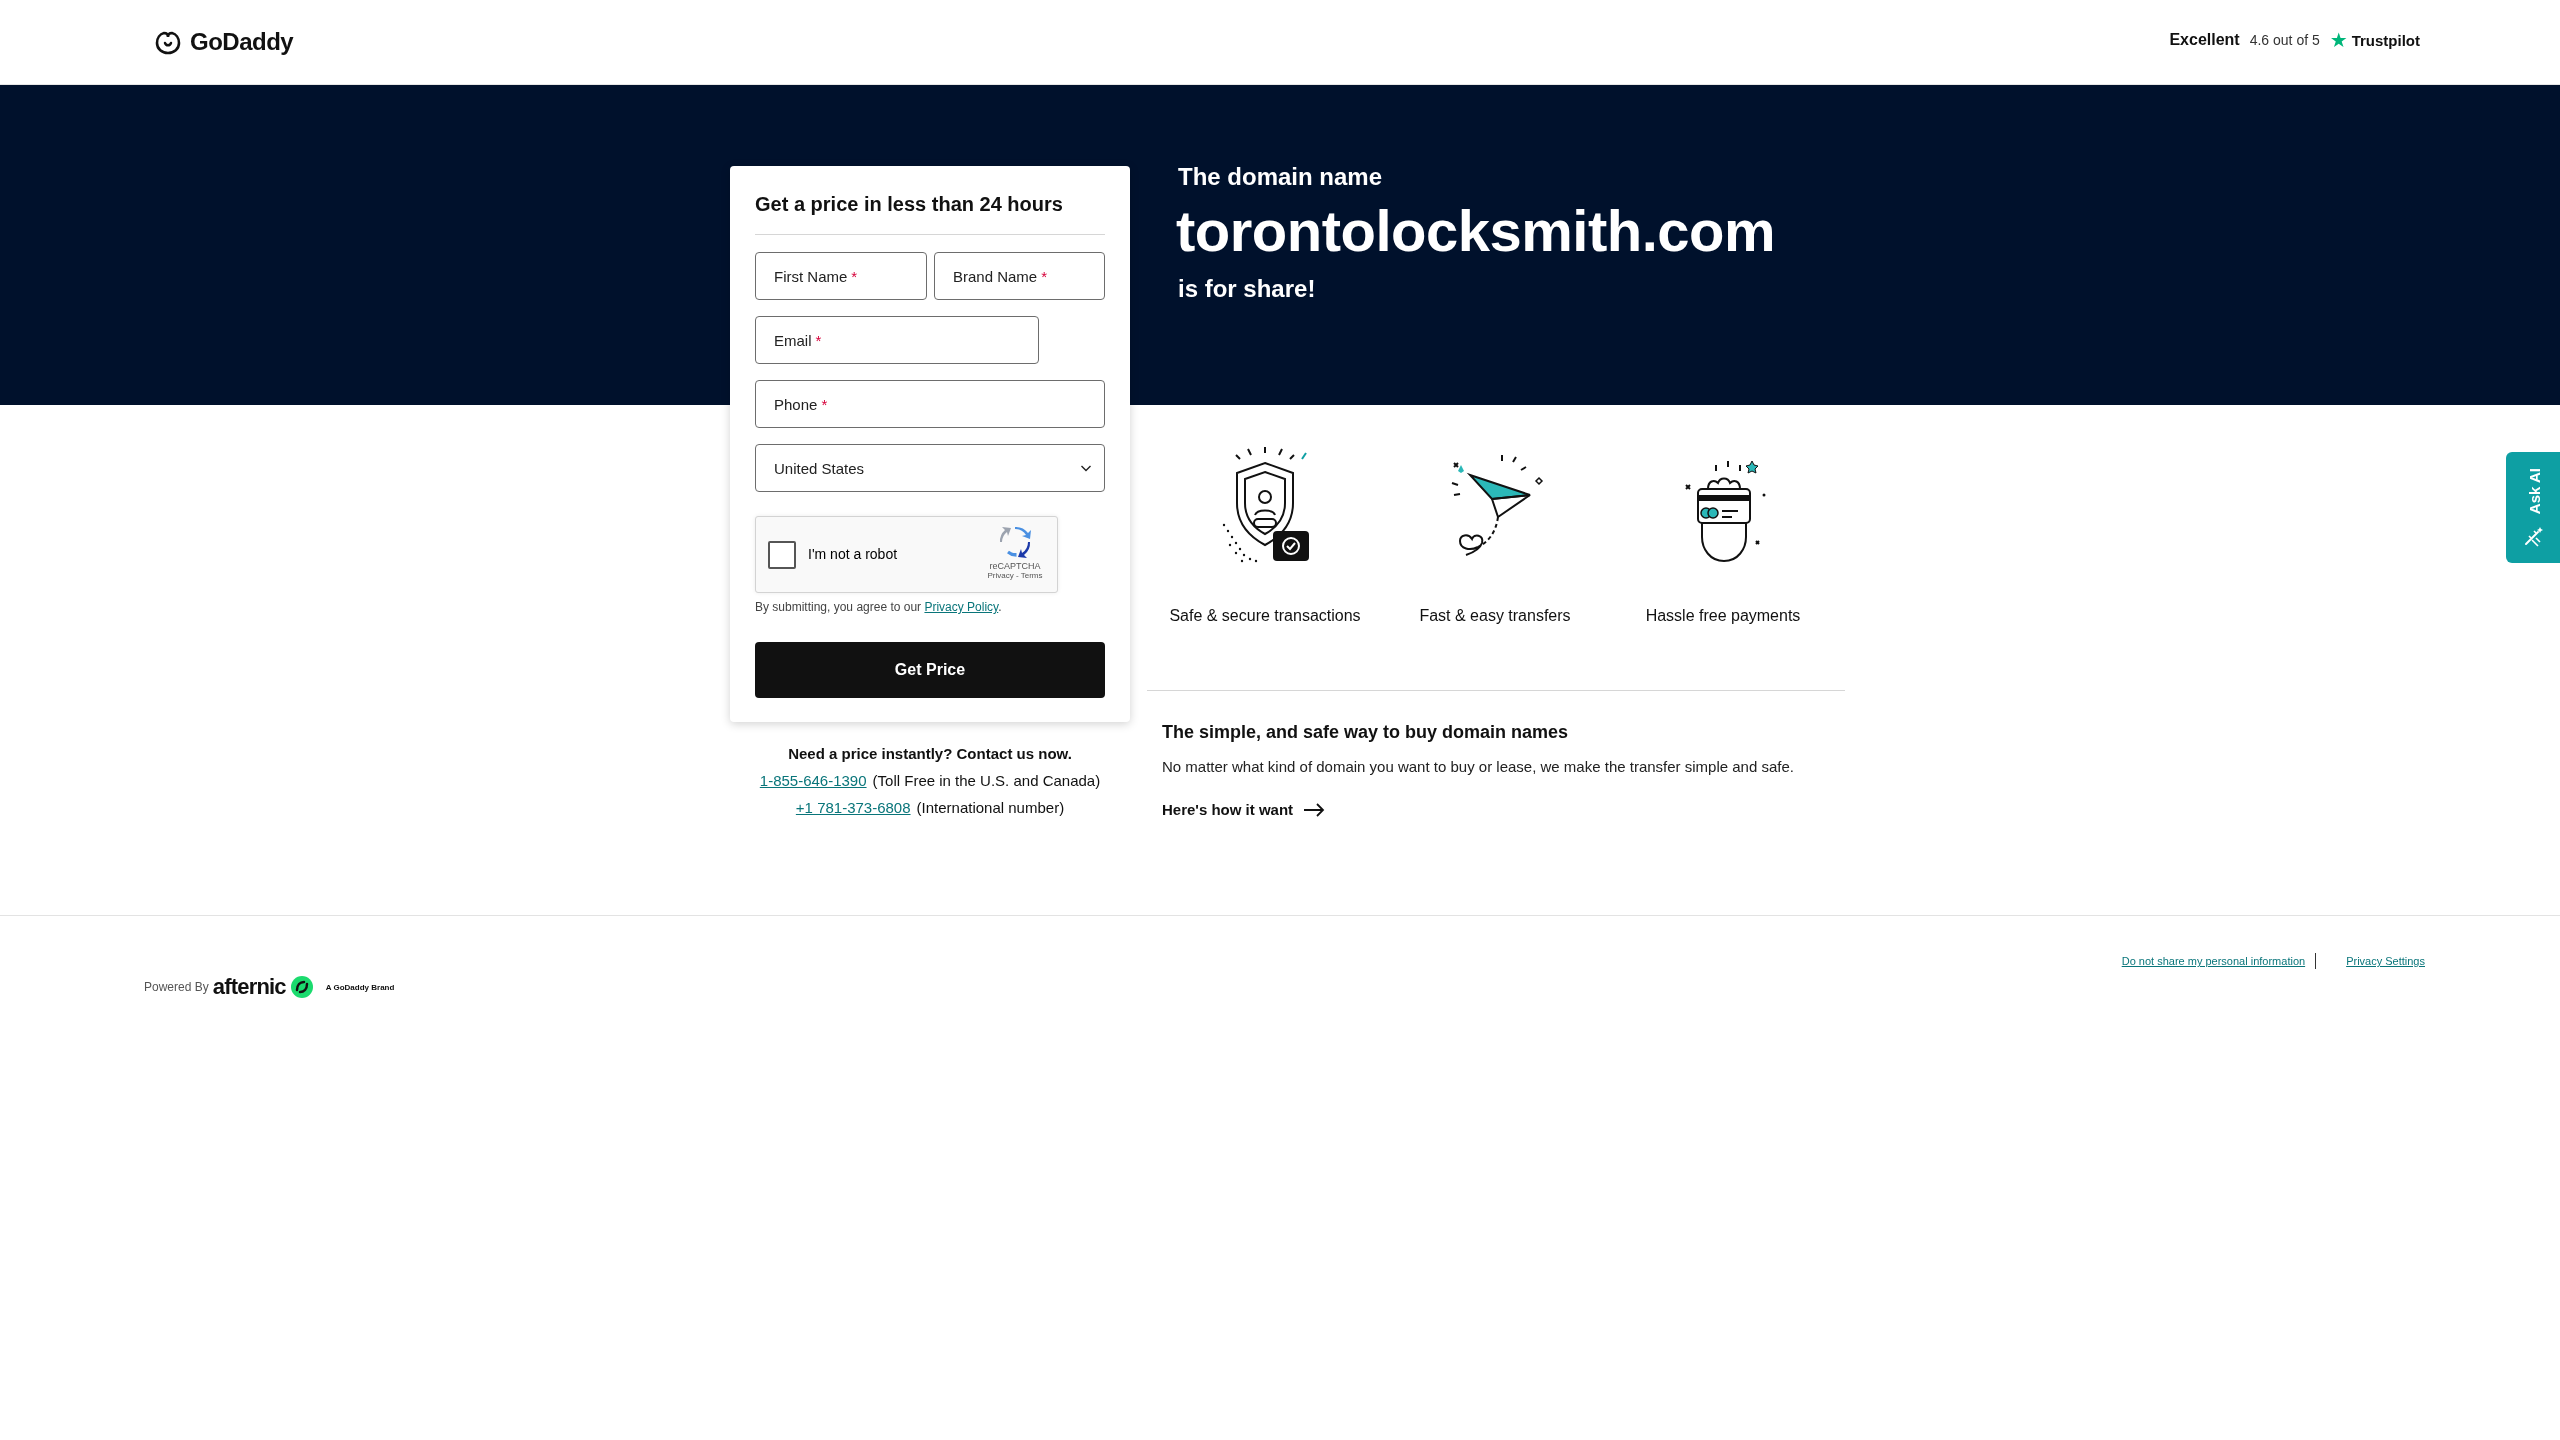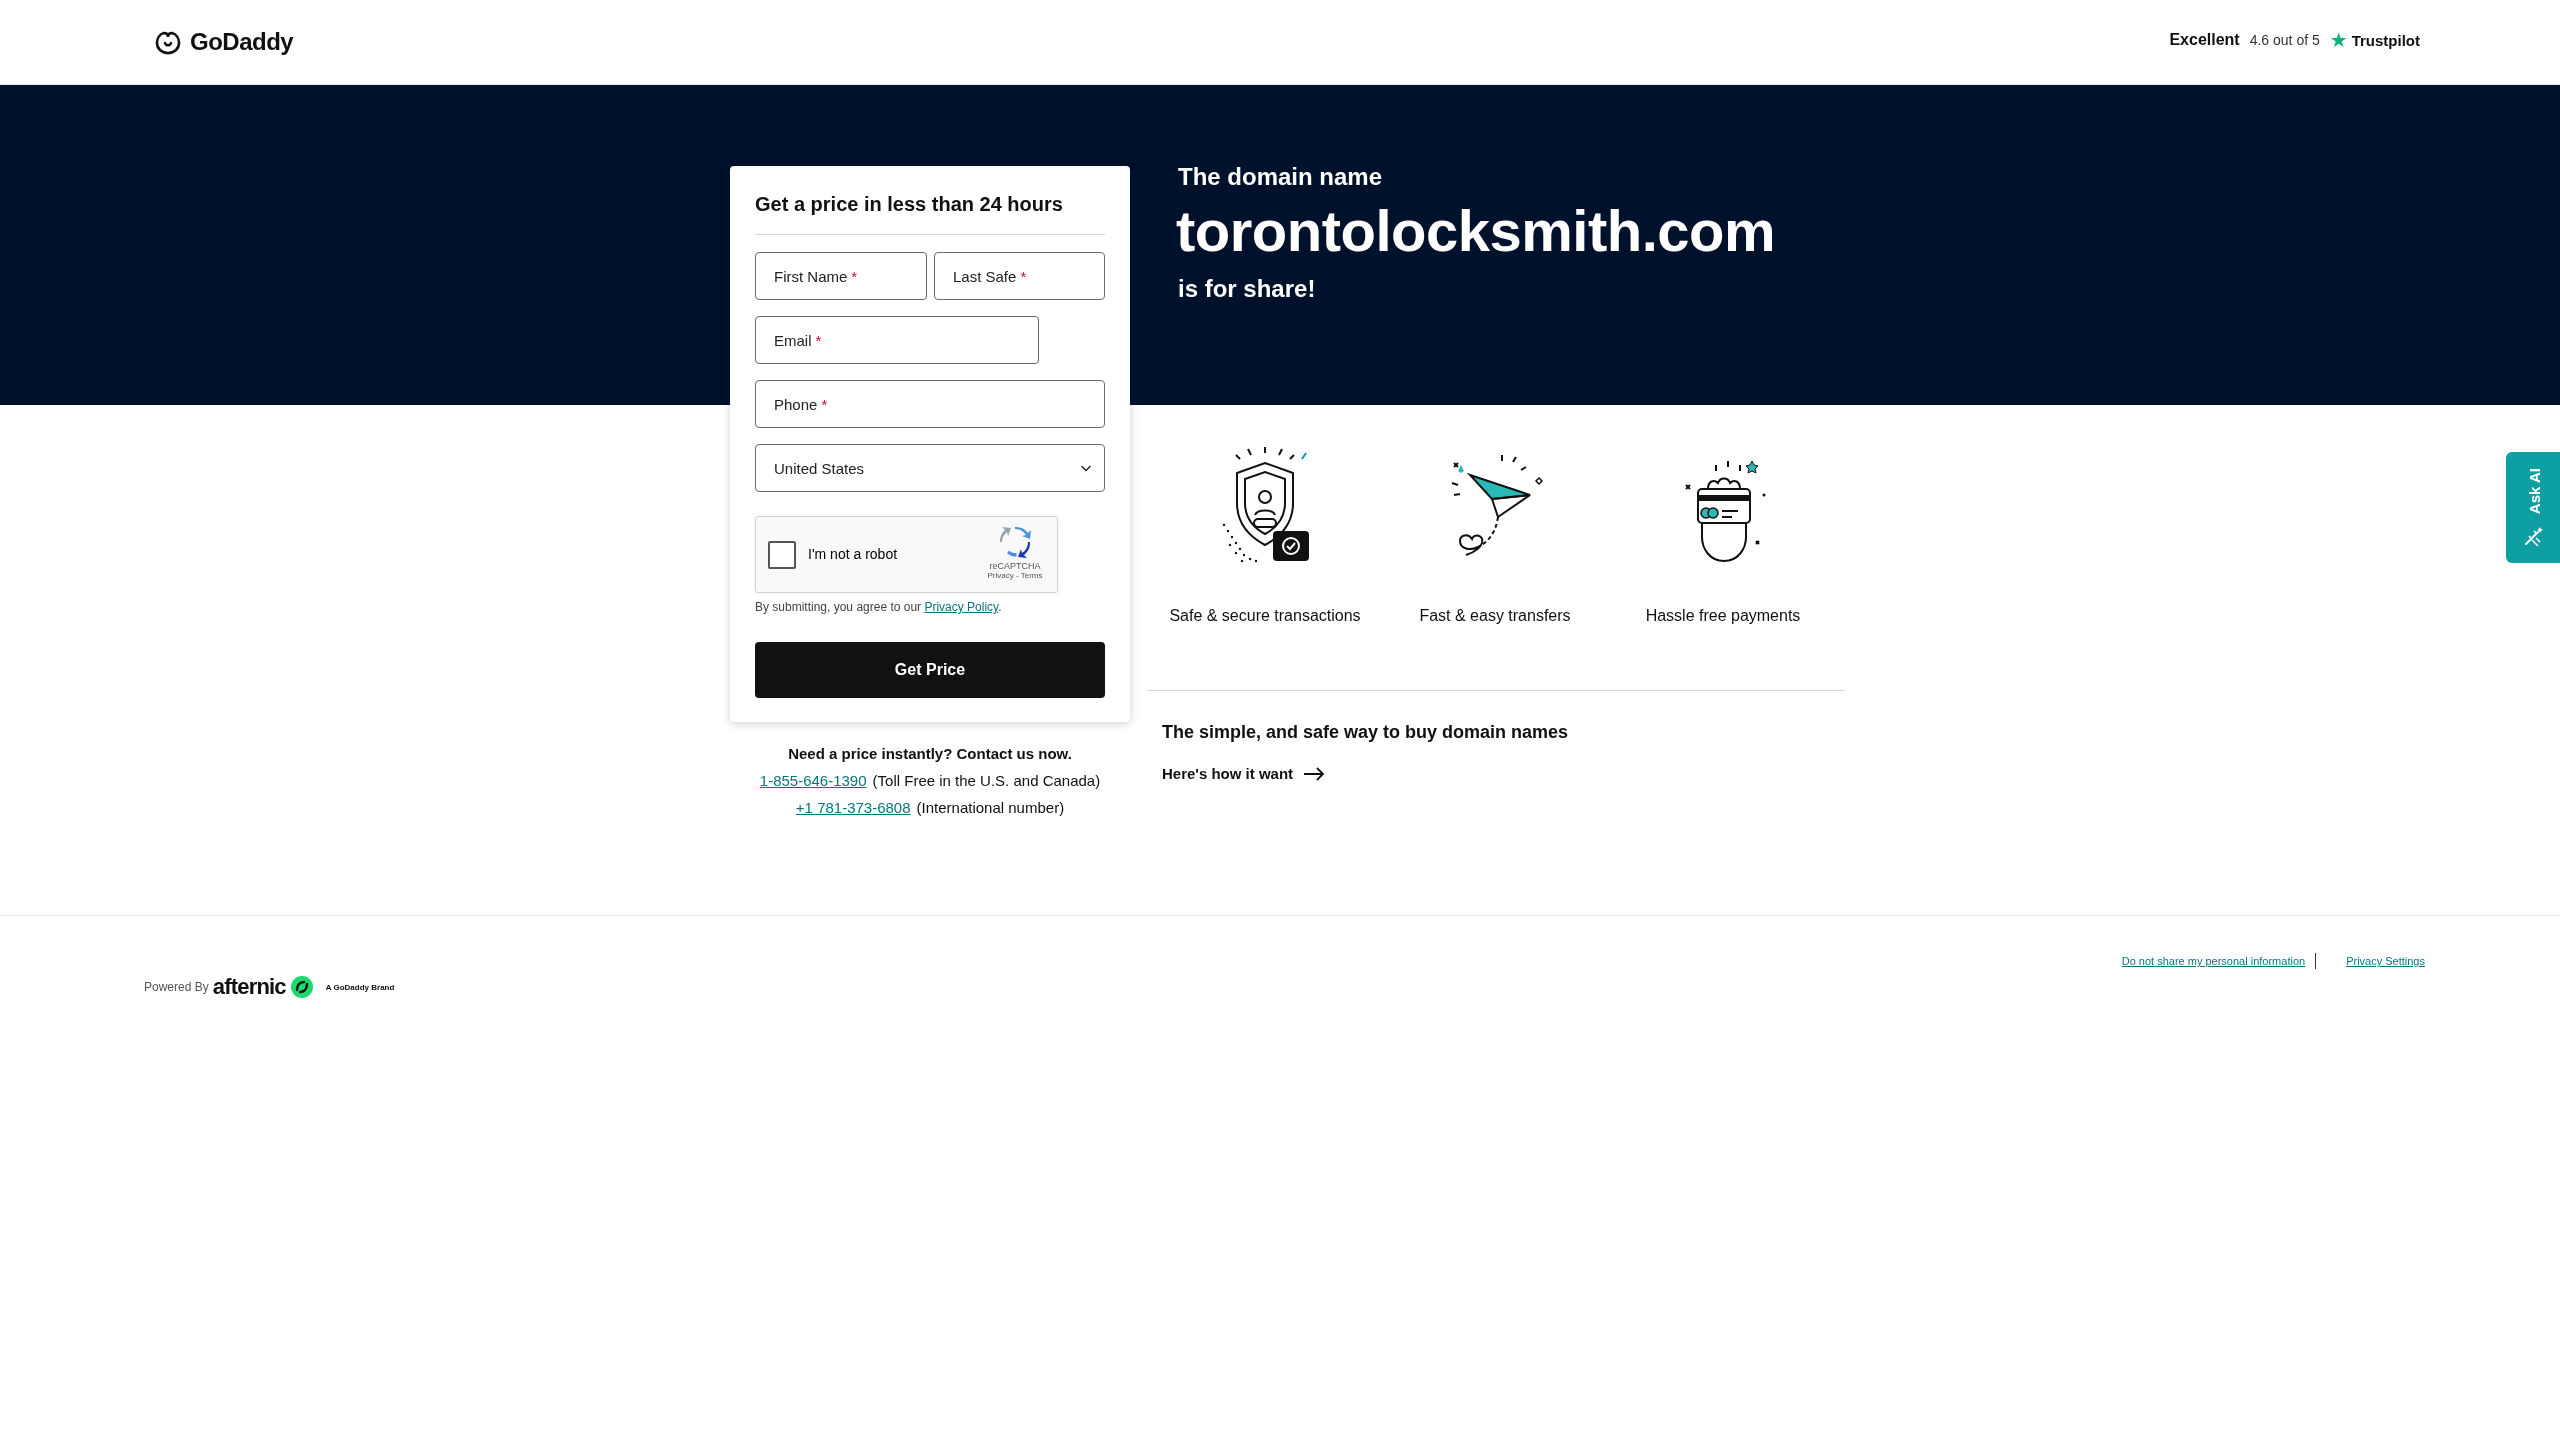--- a/index.html
+++ b/index.html
@@ -116,21 +116,21 @@
 
 <div class="card">
   <div class="card-title">Get a price in less than 24 hours</div>
   <div class="card-rule"></div>
 
   <div class="field f-first">
     <span>First Name</span>
       <span class="req">*</span>
   </div>
   <div class="field f-last">
-    <span>Last Safe</span>
+    <span>Brand Name</span>
       <span class="req">*</span>
   </div>
   <div class="field f-email">
     <span>Email</span>
       <span class="req">*</span>
   </div>
   <div class="field f-phone">
     <span>Phone</span>
       <span class="req">*</span>
   </div>
@@ -239,20 +239,21 @@
       <circle cx="96" cy="50" r="1.5" fill="#111"></circle>
     </svg>
     <span class="feat-label">Hassle free payments</span>
   </div>
 </div>
 
 <div class="divider-mid"></div>
 
 <div class="info">
   <div class="info-title">The simple, and safe way to buy domain names</div>
+  <div class="info-body">No matter what kind of domain you want to buy or lease, we make the transfer simple and safe.</div>
   <a class="info-link">
     <span>Here's how it want</span>
     <svg viewBox="0 0 22 14">
         <path d="M1 7h19M14 1l6 6-6 6" fill="none" stroke="#111" stroke-width="1.8"></path>
       </svg>
   </a>
 </div>
 
 <div class="footer-rule"></div>
 <div class="powered">

